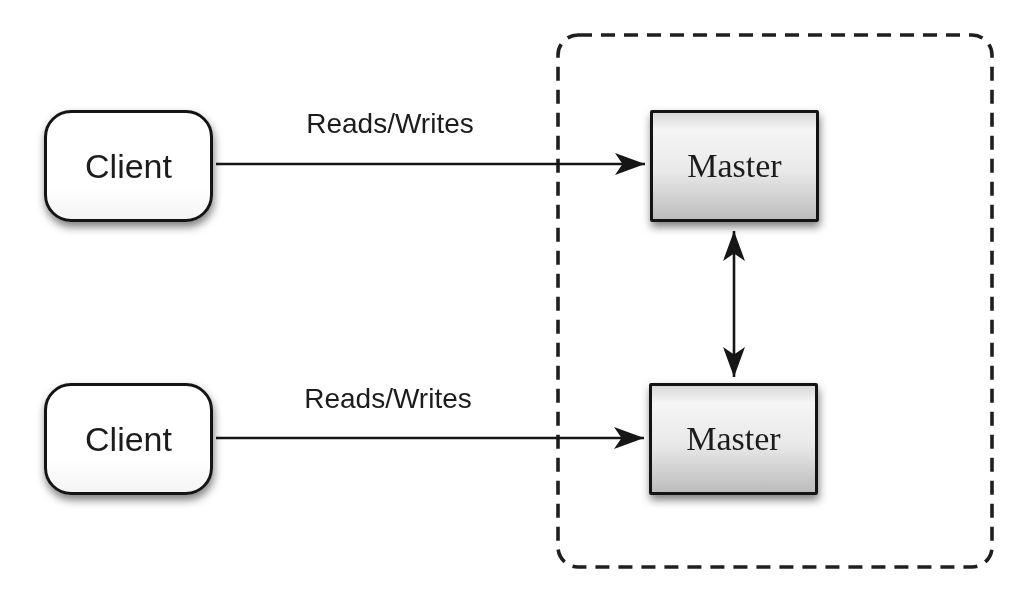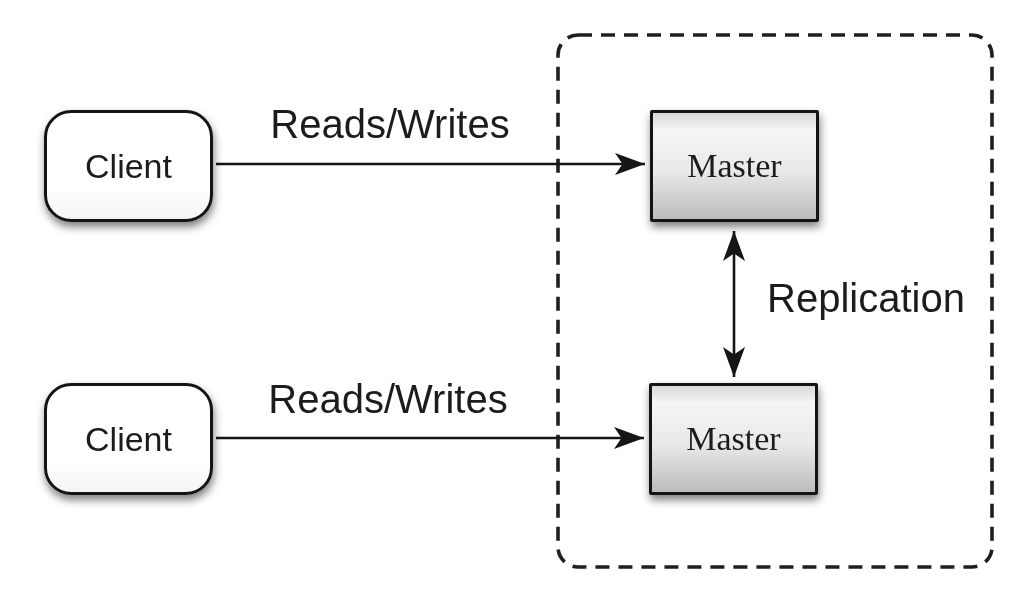--- a/index.html
+++ b/index.html
@@ -62,21 +62,21 @@
       #e9e9e9 55%,
       var(--master-grad-bottom, #bcbcbc) 100%);
     font-family: Liberation Serif, serif;
   }
   #client-top    { left: 44px;  top: 110px; }
   #client-bottom { left: 44px;  top: 383px; }
   #master-top    { left: 650px; top: 110px; }
   #master-bottom { left: 649px; top: 383px; }
   .edge-label {
     position: absolute;
-    font-size: 40px;
+    font-size: 28px;
     line-height: 40px;
     color: var(--text, #1c1c1c);
     white-space: nowrap;
     transform: translateX(-50%);
   }
   #lbl-rw-top       { left: 390px; top: 104px; }
   #lbl-rw-bottom    { left: 388px; top: 379px; }
   #lbl-replication  { left: 866px; top: 278px; }
 </style>
 </head>
@@ -114,15 +114,14 @@
   </div>
 
   <div class="node master" id="master-bottom">
     <span>Master</span>
   </div>
 
   <div class="edge-label" id="lbl-rw-top">Reads/Writes</div>
 
   <div class="edge-label" id="lbl-rw-bottom">Reads/Writes</div>
 
-  <div class="edge-label" id="lbl-replication">Replication</div>
 
 </div>
 
 </body></html>

